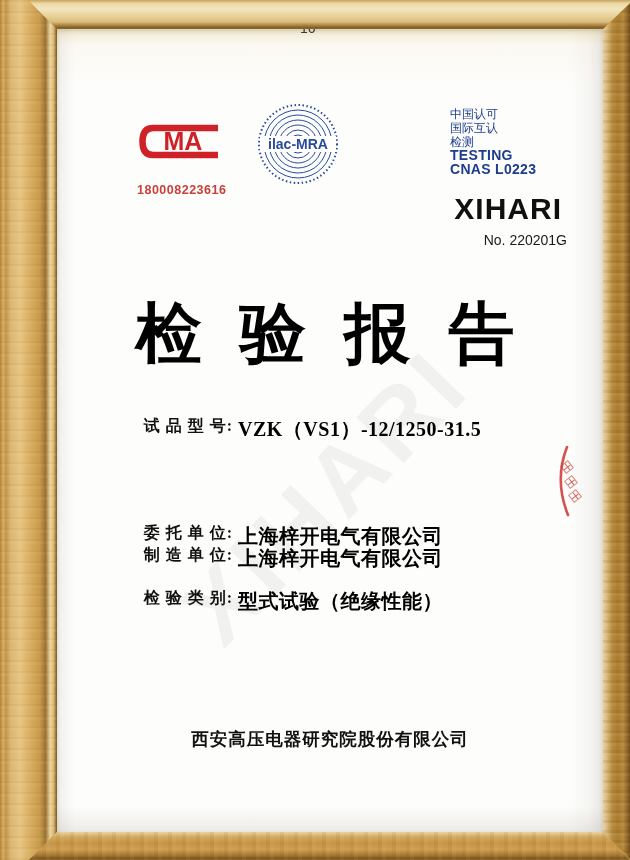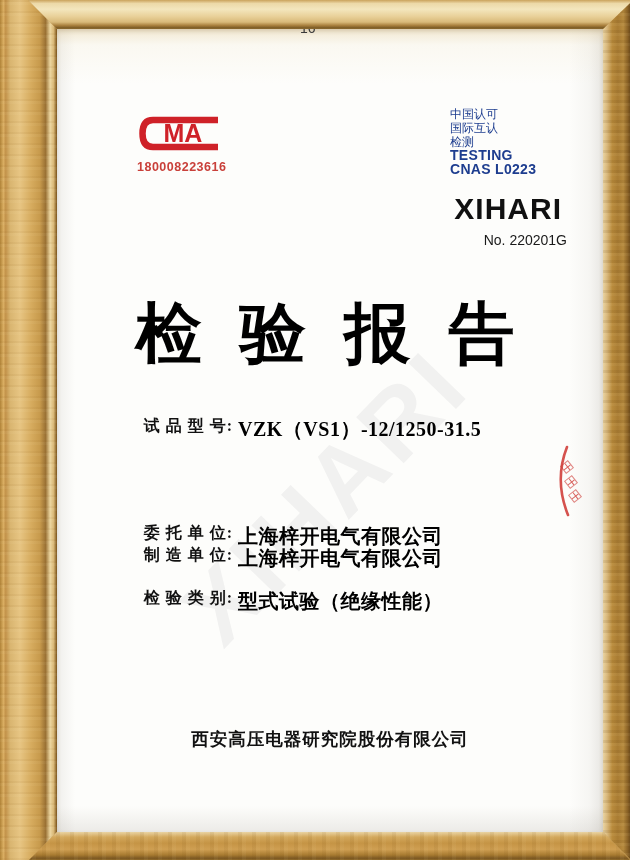--- a/index.html
+++ b/index.html
@@ -50,22 +50,22 @@
   .abs{position:absolute;}
   
   .watermark{
     left:268px;top:468px;transform:translate(-50%,-50%) rotate(-46deg);
     font-size:96px;font-weight:800;letter-spacing:6px;color:rgba(75,75,95,.068);
     white-space:nowrap;z-index:0;
   }
   
   .page-num{left:243px;top:-9px;font-size:14px;color:#3a3a3a;z-index:1;}
   
-  .cma-box{left:80px;top:84px;width:86px;text-align:right;}
-  .cma-number{margin-top:2px;font-size:12.5px;font-weight:bold;color:#c9403a;letter-spacing:.5px;}
+  .cma-box{left:80px;top:92px;width:86px;text-align:right;}
+  .cma-number{margin-top:17px;font-size:12.5px;font-weight:bold;color:#c9403a;letter-spacing:.5px;}
   .chptl{left:56px;top:163px;font-size:29px;font-weight:800;color:#1d3a8c;letter-spacing:2px;}
   .ilac-box{left:200px;top:74px;width:82px;height:82px;}
   .cnas-box{left:294px;top:83px;width:86px;height:66px;}
   .acc-lines{left:393px;top:79px;color:#1d3d8f;font-size:12px;line-height:13.8px;}
   .acc-lines .en{font-weight:bold;font-size:14px;letter-spacing:.3px;}
   .xihari{right:41px;top:163px;font-size:30px;font-weight:900;color:#101010;letter-spacing:1px;}
   .report-no{right:36px;top:203px;font-size:14px;color:#1a1a1a;text-align:right;}
   
   .title{
     left:0;right:0;top:260px;text-align:center;
@@ -107,20 +107,35 @@
   <div class="abs cma-box">
     <span>
       <svg width="86" height="41" viewBox="0 0 86 41">
         <path d="M 81,7 H 16 Q 5.5,7 5.5,20.5 Q 5.5,34 16,34 H 81" fill="none" stroke="#cf2128" stroke-width="6.5" stroke-linecap="butt"></path>
         <text x="46" y="29" text-anchor="middle" font-size="25" font-weight="900" fill="#cf2128" font-family="Liberation Sans, sans-serif">MA</text>
       </svg>
     </span>
     <div class="cma-number">180008223616</div>
   </div>
 
+  <div class="abs ilac-box">
+    <svg width="82" height="82" viewBox="0 0 82 82">
+      <g fill="none" stroke="#2a4a9b">
+        <circle cx="41" cy="41" r="39" stroke-width="2" stroke-dasharray="1.5,2.5"></circle>
+        <circle cx="41" cy="41" r="34" stroke-width="1"></circle>
+        <circle cx="41" cy="41" r="29" stroke-width="1"></circle>
+        <circle cx="41" cy="41" r="24" stroke-width="1"></circle>
+        <circle cx="41" cy="41" r="19" stroke-width="1"></circle>
+        <circle cx="41" cy="41" r="14" stroke-width="1"></circle>
+        <circle cx="41" cy="41" r="9" stroke-width="1"></circle>
+      </g>
+      <rect x="3" y="33" width="76" height="16" fill="#fff"></rect>
+      <text x="41" y="46" text-anchor="middle" font-size="14" font-weight="bold" fill="#2a4a9b" font-family="Liberation Sans, sans-serif">ilac-MRA</text>
+    </svg>
+  </div>
 
 
   <div class="abs acc-lines">
     <div>中国认可</div>
     <div>国际互认</div>
     <div>检测</div>
     <div class="en">TESTING</div>
     <div class="en">CNAS L0223</div>
   </div>
 

